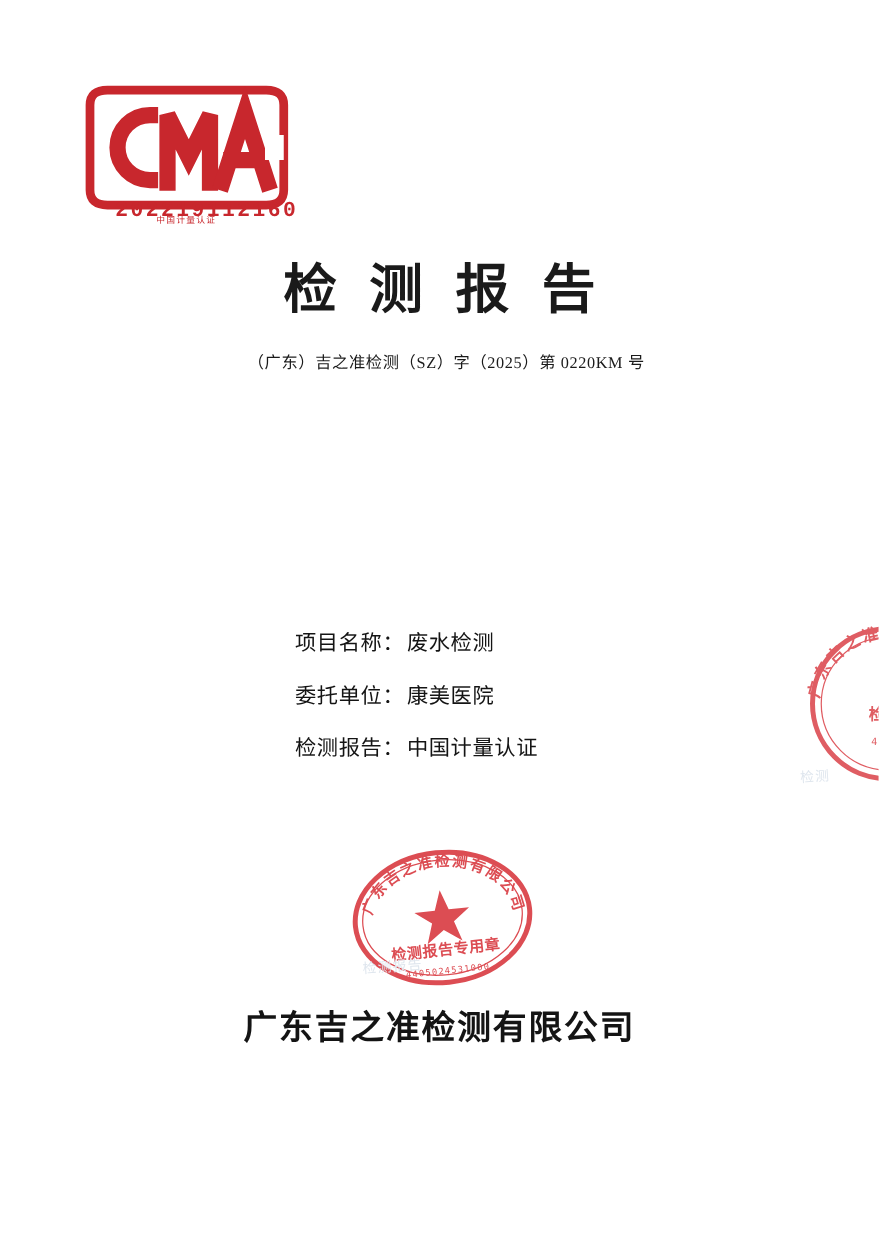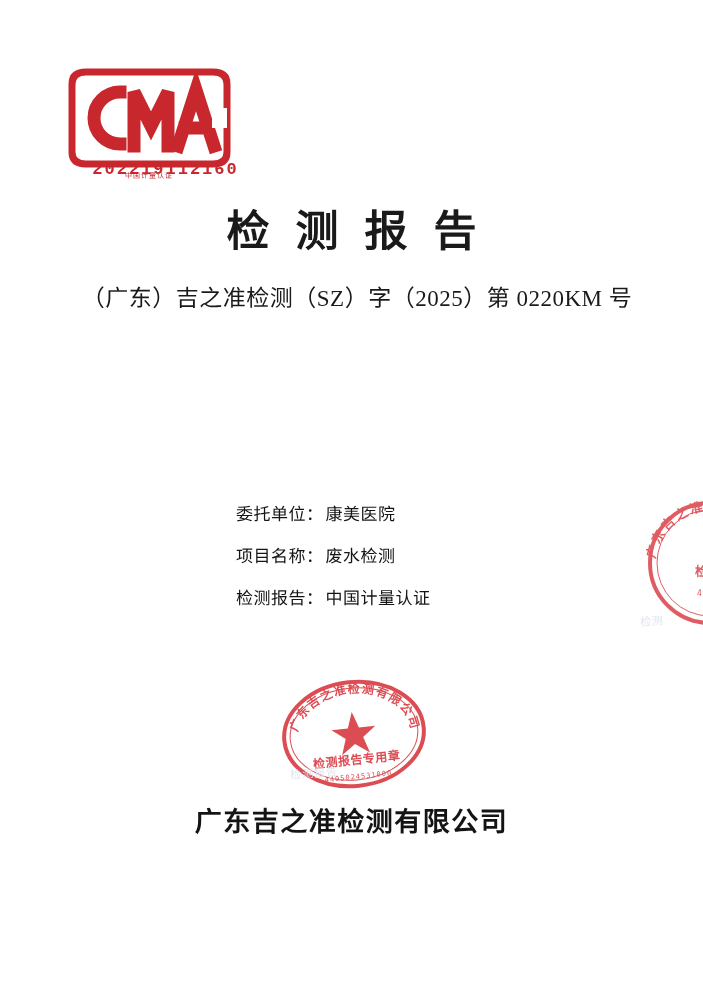--- a/index.html
+++ b/index.html
@@ -60,21 +60,21 @@
     color: #1a1a1a;
   }
 
   
   .report-no {
     position: absolute;
     left: 0;
     right: 0;
     top: 279px;
     text-align: center;
-    font-size: 23px;
+    font-size: 13px;
     color: #1a1a1a;
     letter-spacing: 0.5px;
     margin-left: 11px;
   }
 
   
   .info-block {
     position: absolute;
     left: 236px;
     top: 500px;
@@ -165,26 +165,26 @@
     </svg>
   </div>
   <div class="cma-number">202219112160</div>
 
   <div class="report-title">检测报告</div>
 
   <div class="report-no">（广东）吉之准检测（SZ）字（2025）第 0220KM 号</div>
 
   <div class="info-block">
     <div class="info-row">
+      <span class="info-label">项目名称：</span>
+      <span class="info-value">废水检测</span>
+    </div>
+    <div class="info-row">
       <span class="info-label">委托单位：</span>
       <span class="info-value">康美医院</span>
-    </div>
-    <div class="info-row">
-      <span class="info-label">项目名称：</span>
-      <span class="info-value">废水检测</span>
     </div>
     <div class="info-row">
       <span class="info-label">检测报告：</span>
       <span class="info-value">中国计量认证</span>
     </div>
   </div>
 
   <div class="seal-center">
     <svg width="148" height="112" viewBox="0 0 148 112" xmlns="http://www.w3.org/2000/svg">
       <ellipse cx="74" cy="56" rx="70" ry="52" fill="none" stroke="#d8353c" stroke-width="4"></ellipse>

